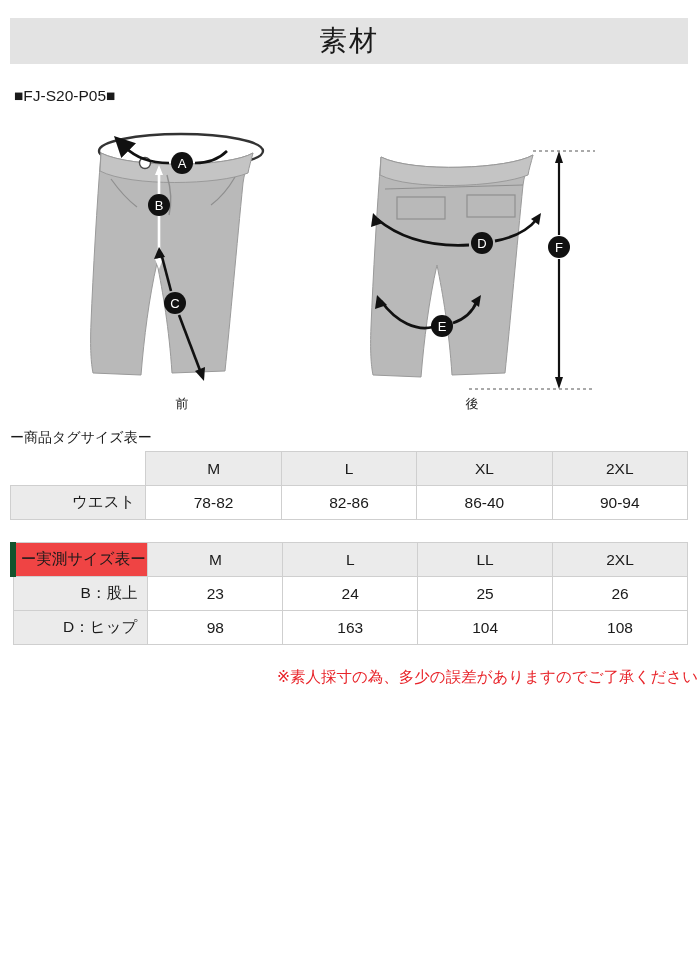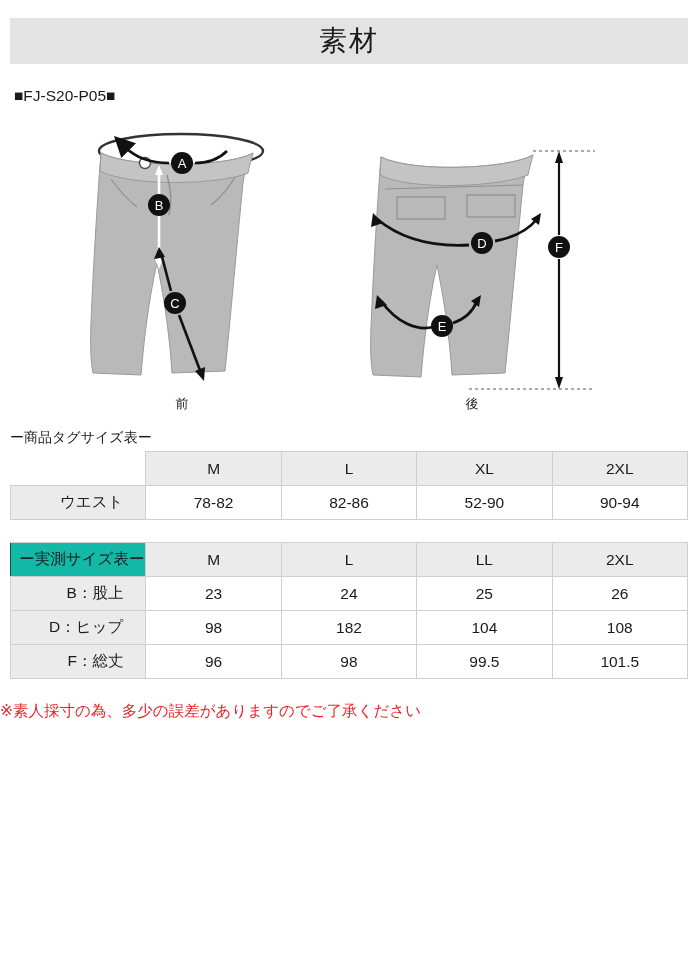--- a/index.html
+++ b/index.html
@@ -69,45 +69,46 @@
     border: 1px solid #cfcfcf;
     height: 31px;
     text-align: center;
     font-size: 15.5px;
     font-weight: normal;
     color: #1a1a1a;
   }
   table.size .rowhead {
     background: #ebebeb;
     text-align: right;
-    padding-right: 22px;
+    padding-right: 10px;
     width: 148px;
   }
   table.size .colhead {
     background: #ebebeb;
   }
   table.size .corner {
     background: #ffffff;
     border-left: 1px solid #ffffff;
     border-top: 1px solid #ffffff;
     text-align: left;
     padding-left: 4px;
   }
   table.size .corner-label {
-    background: #14b8a6;
-    text-align: right;
+    background: #ef4444;
+    text-align: center;
     padding-left: 4px;
-    border-left: 1px solid #14532d;
+    border-left: 6px solid #14532d;
   }
   .spacer-22 { height: 22px; }
   .note {
-    text-align: left;
+    text-align: right;
     color: #e8242a;
     font-size: 15.5px;
     margin-top: 22px;
+    margin-left: 29px;
   }
   .cap-inline {
     font-size: 14.5px;
   }
 </style>
 </head>
 <body>
 
 <div class="page">
 
@@ -231,21 +232,21 @@
       <th class="corner"></th>
       <th class="colhead">M</th>
       <th class="colhead">L</th>
       <th class="colhead">XL</th>
       <th class="colhead">2XL</th>
     </tr>
     <tr>
       <td class="rowhead">ウエスト</td>
       <td>78-82</td>
       <td>82-86</td>
-      <td>52-90</td>
+      <td>86-40</td>
       <td>90-94</td>
     </tr>
   </tbody>
     </table>
 
   <div class="spacer-22"></div>
 
   <table class="size">
     <tbody>
         <tr>
@@ -258,29 +259,22 @@
     <tr>
       <td class="rowhead">B：股上</td>
       <td>23</td>
       <td>24</td>
       <td>25</td>
       <td>26</td>
     </tr>
     <tr>
       <td class="rowhead">D：ヒップ</td>
       <td>98</td>
-      <td>182</td>
+      <td>163</td>
       <td>104</td>
       <td>108</td>
     </tr>
-    <tr>
-      <td class="rowhead">F：総丈</td>
-      <td>96</td>
-      <td>98</td>
-      <td>99.5</td>
-      <td>101.5</td>
-    </tr>
   </tbody>
     </table>
 
   <div class="note">※素人採寸の為、多少の誤差がありますのでご了承ください</div>
 
 </div>
 
 </body></html>

